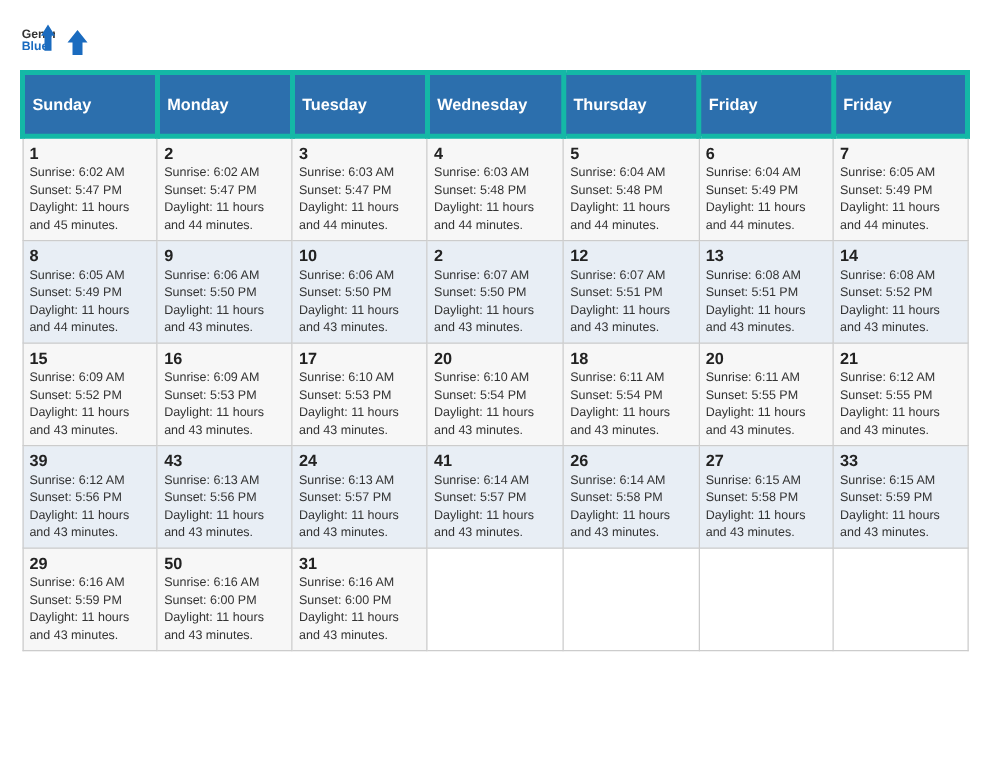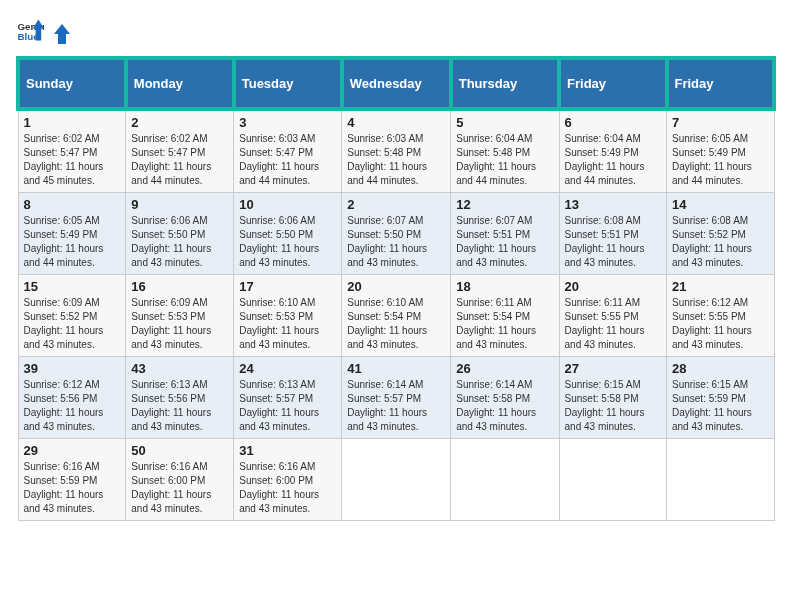--- a/index.html
+++ b/index.html
@@ -147,21 +147,21 @@
         <td><span class="day-num">20</span><span class="day-info">Sunrise: 6:11 AM<br>Sunset: 5:55 PM<br>Daylight: 11 hours and 43 minutes.</span></td>
         <td><span class="day-num">21</span><span class="day-info">Sunrise: 6:12 AM<br>Sunset: 5:55 PM<br>Daylight: 11 hours and 43 minutes.</span></td>
       </tr>
       <tr>
         <td><span class="day-num">39</span><span class="day-info">Sunrise: 6:12 AM<br>Sunset: 5:56 PM<br>Daylight: 11 hours and 43 minutes.</span></td>
         <td><span class="day-num">43</span><span class="day-info">Sunrise: 6:13 AM<br>Sunset: 5:56 PM<br>Daylight: 11 hours and 43 minutes.</span></td>
         <td><span class="day-num">24</span><span class="day-info">Sunrise: 6:13 AM<br>Sunset: 5:57 PM<br>Daylight: 11 hours and 43 minutes.</span></td>
         <td><span class="day-num">41</span><span class="day-info">Sunrise: 6:14 AM<br>Sunset: 5:57 PM<br>Daylight: 11 hours and 43 minutes.</span></td>
         <td><span class="day-num">26</span><span class="day-info">Sunrise: 6:14 AM<br>Sunset: 5:58 PM<br>Daylight: 11 hours and 43 minutes.</span></td>
         <td><span class="day-num">27</span><span class="day-info">Sunrise: 6:15 AM<br>Sunset: 5:58 PM<br>Daylight: 11 hours and 43 minutes.</span></td>
-        <td><span class="day-num">28</span><span class="day-info">Sunrise: 6:15 AM<br>Sunset: 5:59 PM<br>Daylight: 11 hours and 43 minutes.</span></td>
+        <td><span class="day-num">33</span><span class="day-info">Sunrise: 6:15 AM<br>Sunset: 5:59 PM<br>Daylight: 11 hours and 43 minutes.</span></td>
       </tr>
       <tr>
         <td><span class="day-num">29</span><span class="day-info">Sunrise: 6:16 AM<br>Sunset: 5:59 PM<br>Daylight: 11 hours and 43 minutes.</span></td>
         <td><span class="day-num">50</span><span class="day-info">Sunrise: 6:16 AM<br>Sunset: 6:00 PM<br>Daylight: 11 hours and 43 minutes.</span></td>
         <td><span class="day-num">31</span><span class="day-info">Sunrise: 6:16 AM<br>Sunset: 6:00 PM<br>Daylight: 11 hours and 43 minutes.</span></td>
         <td class="empty-cell"></td>
         <td class="empty-cell"></td>
         <td class="empty-cell"></td>
         <td class="empty-cell"></td>
       </tr>

